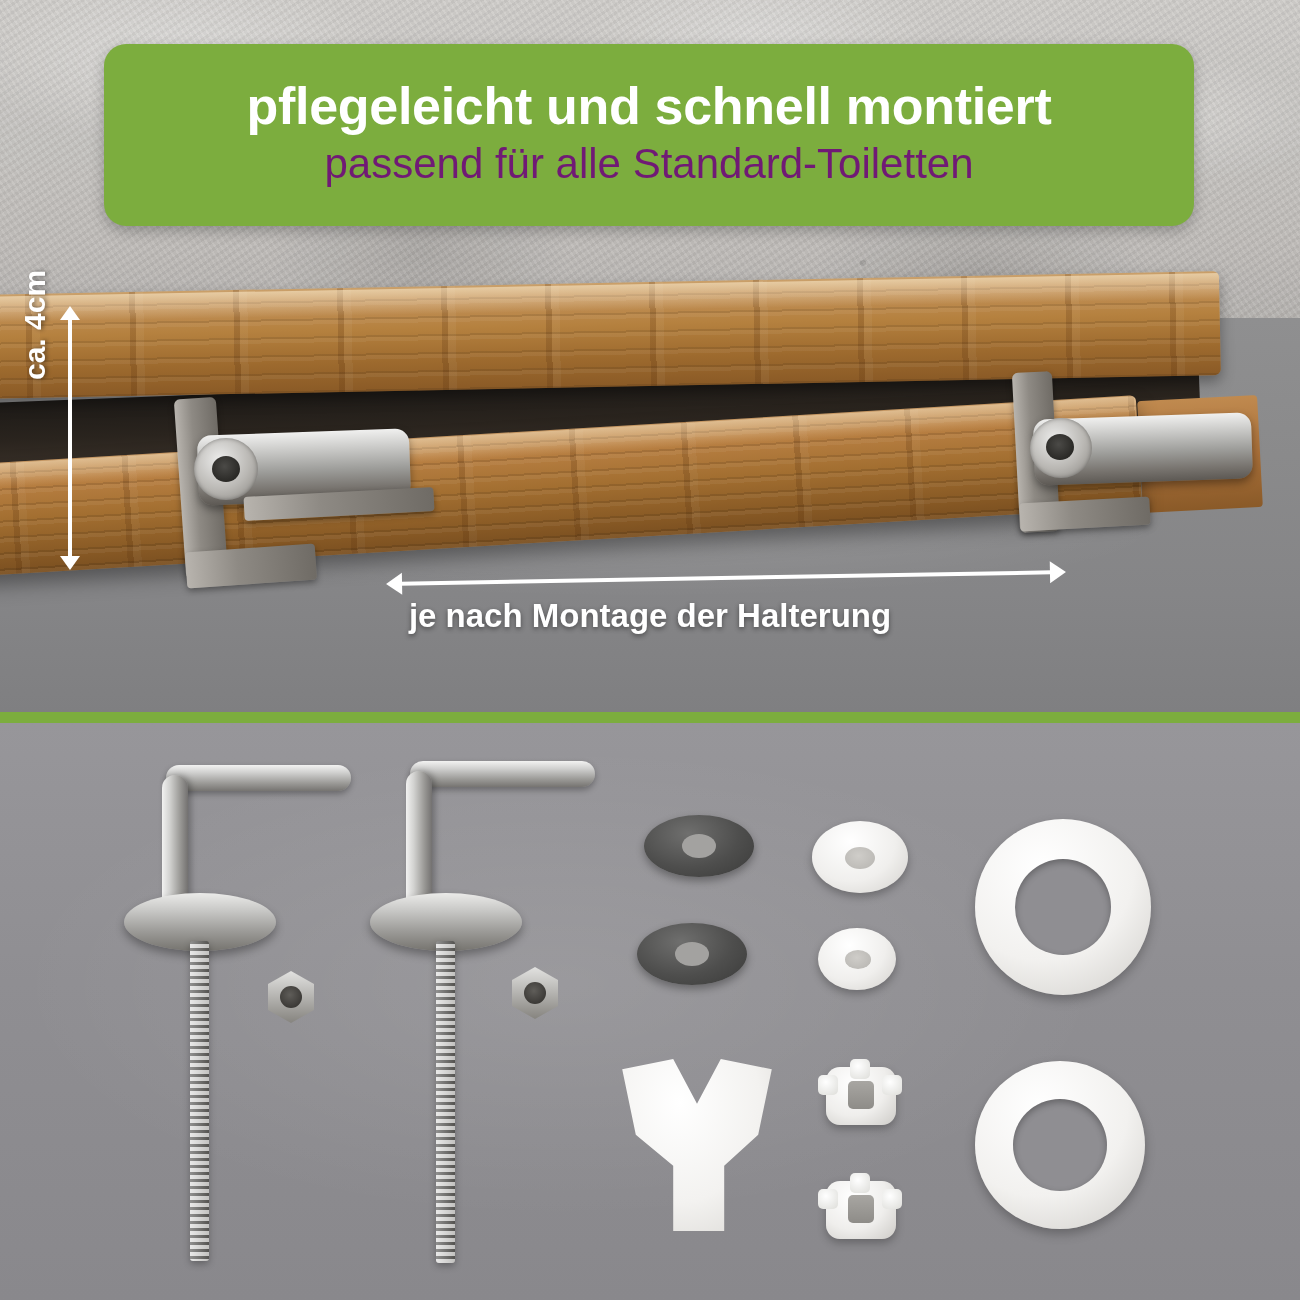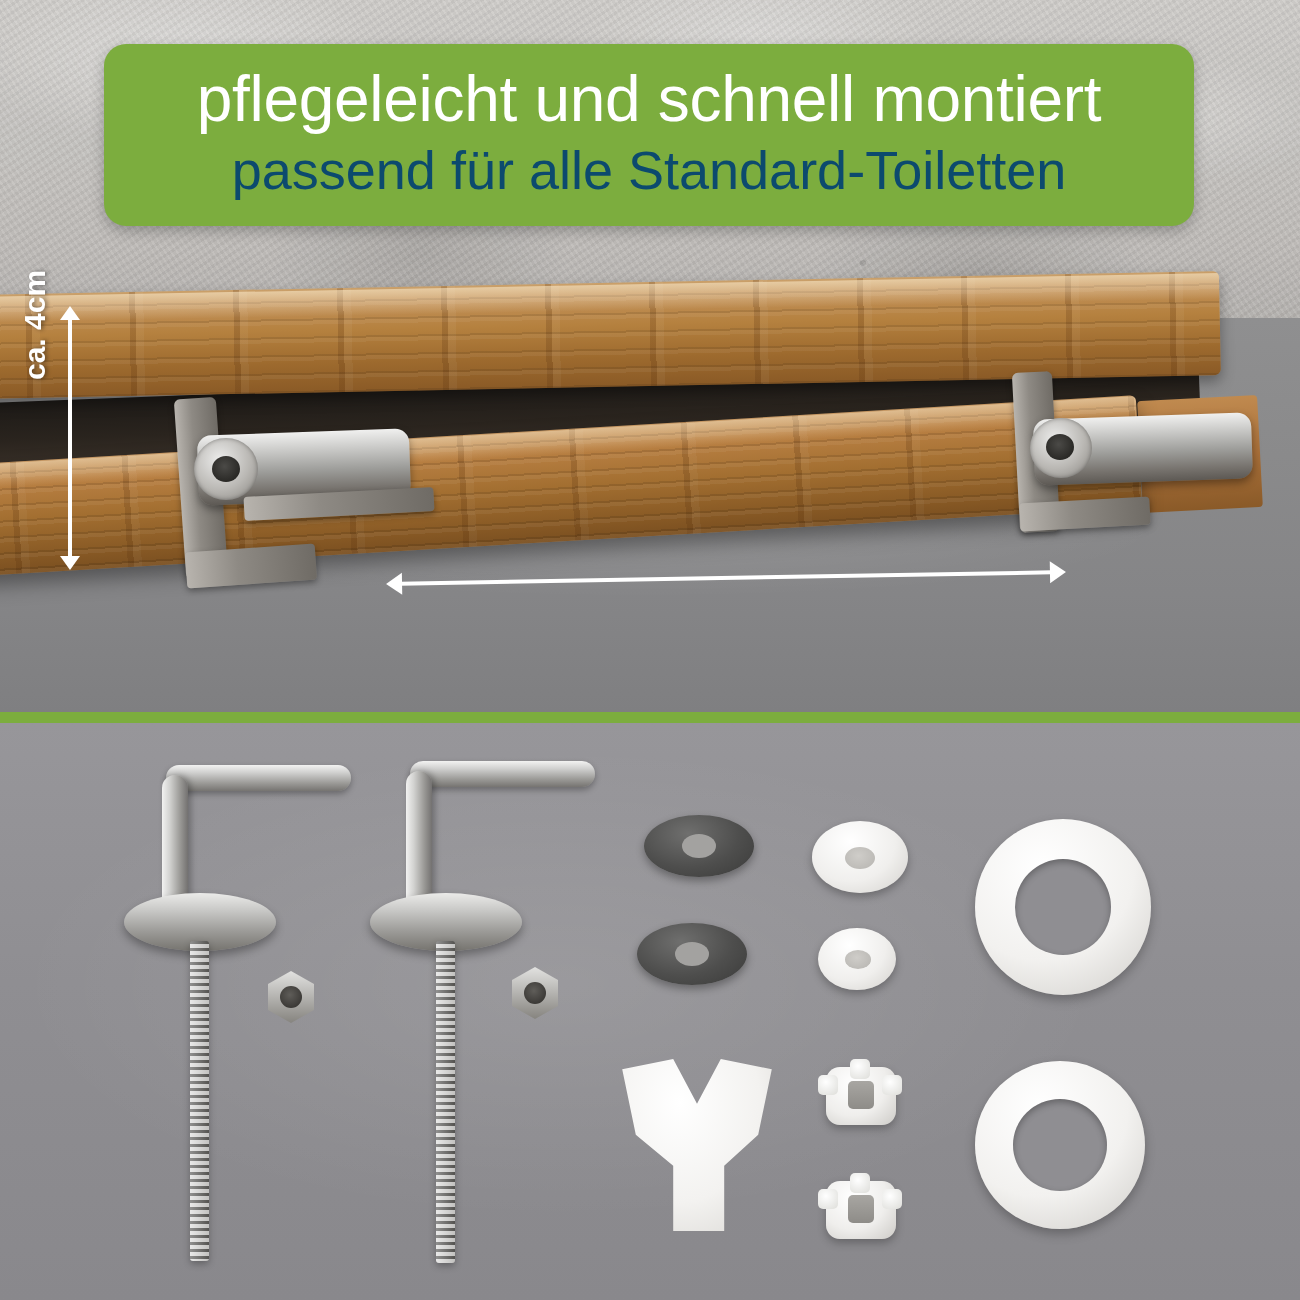--- a/index.html
+++ b/index.html
@@ -275,29 +275,29 @@
     background: #7cad3e;
     border-radius: 22px;
     box-shadow: 0 5px 14px rgba(0,0,0,0.25);
     display: flex;
     flex-direction: column;
     align-items: center;
     justify-content: center;
   }
   .banner-line1 {
     color: #ffffff;
-    font-size: 64px;
-    font-weight: normal;
+    font-size: 52px;
+    font-weight: bold;
     line-height: 1.05;
     letter-spacing: -0.3px;
     white-space: nowrap;
   }
   .banner-line2 {
-    color: #0c4a6e;
-    font-size: 54px;
+    color: #701a75;
+    font-size: 42px;
     font-weight: normal;
     line-height: 1.25;
     margin-top: 4px;
     white-space: nowrap;
   }
 
   
   .divider {
     position: absolute;
     left: 0;
@@ -513,20 +513,21 @@
       <div class="cap" style="left:30px;top:58px;width:62px;height:60px;"></div>
       <div class="hole" style="left:46px;top:74px;width:28px;height:26px;"></div>
       <div class="strap" style="left:20px;top:140px;width:130px;height:28px;transform:rotate(-3deg);"></div>
     </div>
 
     <div class="v-arrow"></div>
     <div class="v-label">ca. 4cm</div>
 
     <div class="h-arrow"></div>
     <div class="h-label">
+      <div>je nach Montage der Halterung</div>
     </div>
 
     <div class="banner">
       <div class="banner-line1">pflegeleicht und schnell montiert</div>
       <div class="banner-line2">passend für alle Standard-Toiletten</div>
     </div>
   </div>
 
   <div class="divider"></div>
 

